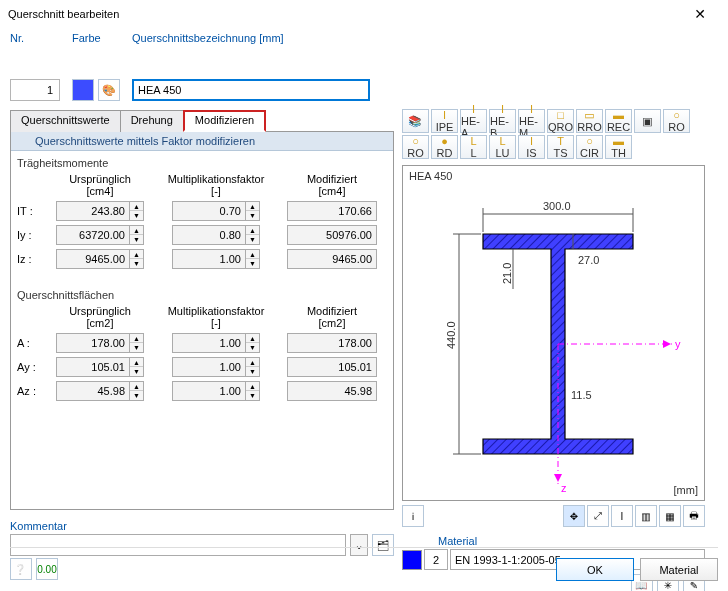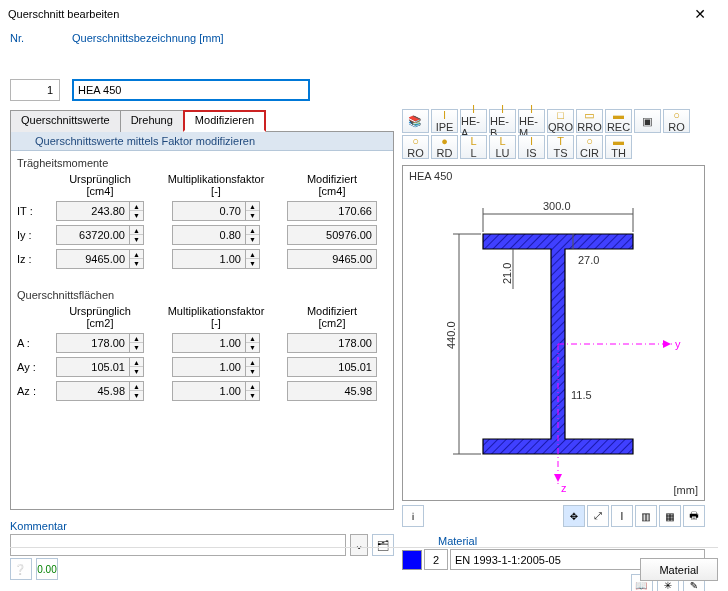--- a/index.html
+++ b/index.html
@@ -80,20 +80,27 @@
   <span class="title">Querschnitt bearbeiten</span>
   <span class="close">✕</span>
 </div>
 
 <div class="topfields">
   <div class="fieldgroup">
     <label>Nr.</label>
     <input class="nr-input" value="1" style="">
   </div>
   <div class="fieldgroup">
+    <label>Farbe</label>
+    <div class="color-row">
+      <div class="color-swatch"></div>
+      <div class="color-picker">🎨</div>
+    </div>
+  </div>
+  <div class="fieldgroup">
     <label>Querschnittsbezeichnung [mm]</label>
     <input class="qb-input" value="HEA 450" style="">
   </div>
 </div>
 
 <div class="main">
   <div class="leftpanel">
     <div class="tabs">
       <div class="tab">Querschnittswerte</div>
       <div class="tab">Drehung</div>
@@ -414,15 +421,16 @@
     </div>
   </div>
 </div>
 
 <div class="footer">
   <div class="footer-left">
     <div class="btn22">❔</div>
     <div class="btn22" style="color:#008000">0.00</div>
   </div>
   <div class="footer-right">
+    <button class="btn-primary">OK</button>
     <button class="btn-std">Material</button>
   </div>
 </div>
 
 </body></html>

